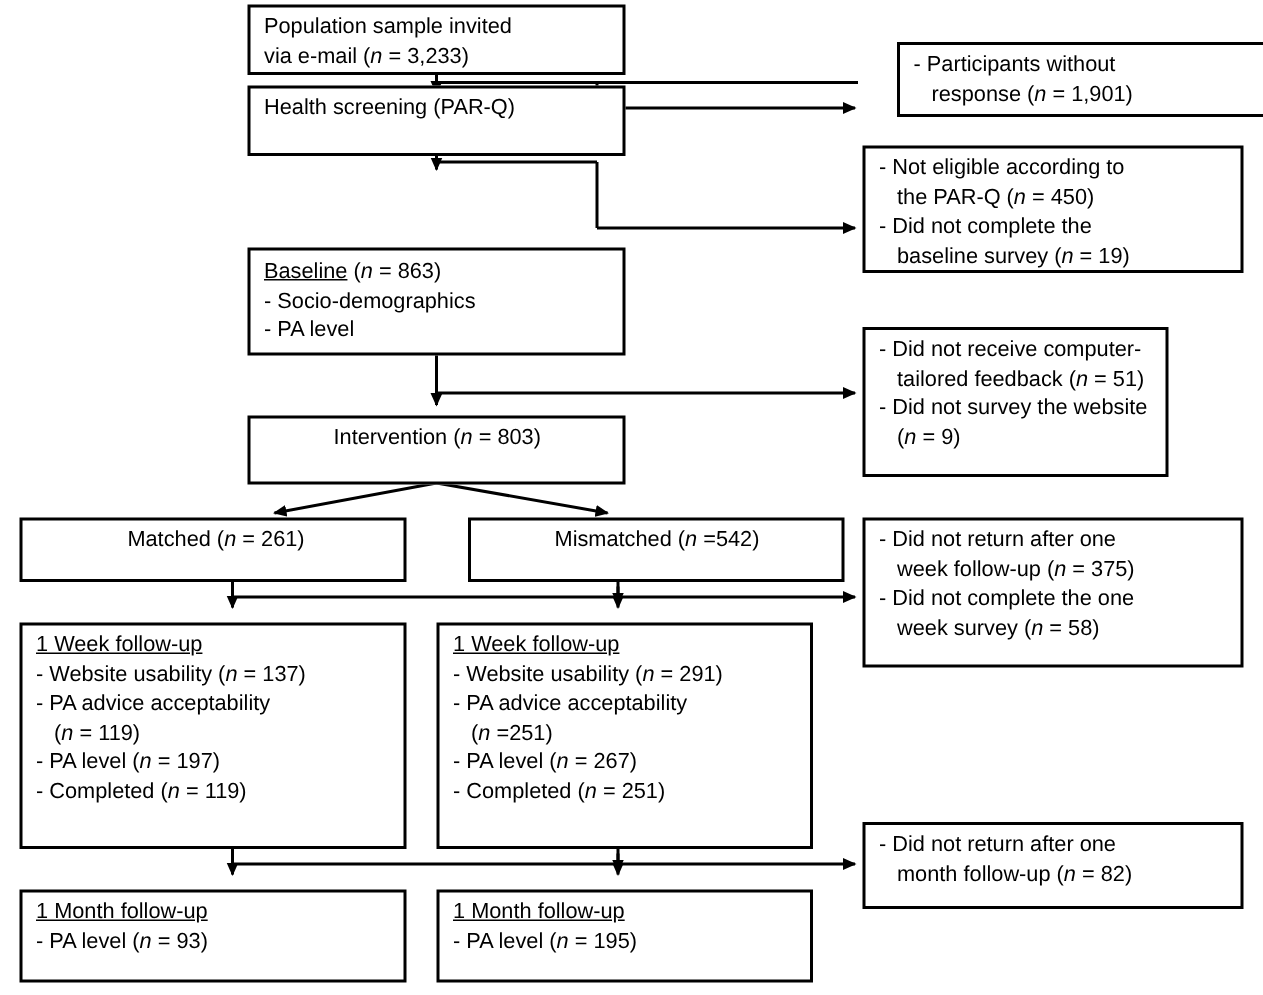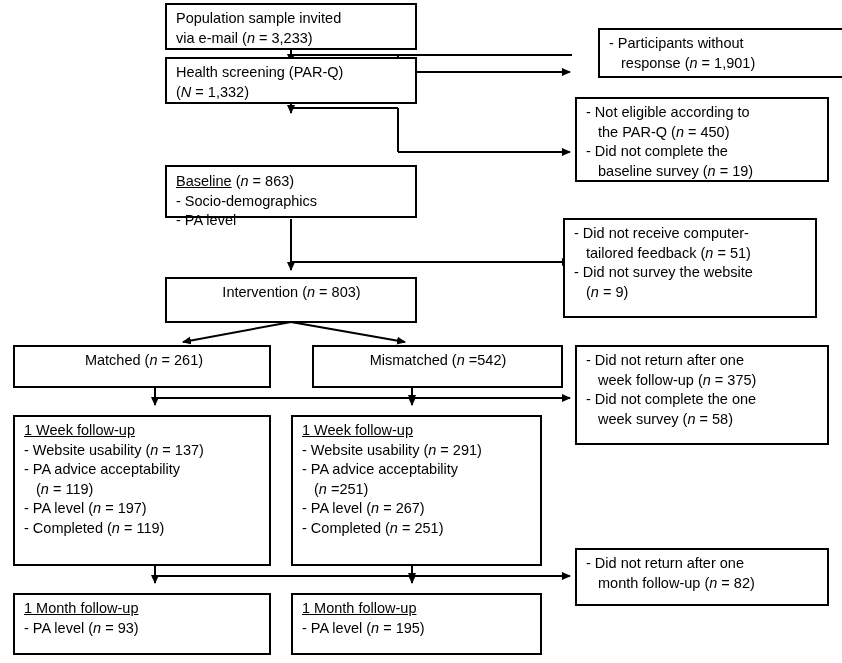--- a/index.html
+++ b/index.html
@@ -129,24 +129,23 @@
     </g>
   </svg>
 
   <div class="box vcenter" style="left:165px; top:3px; width:252px; height:47px;">
     <div class="ln">Population sample invited</div>
     <div class="ln"><span>via e-mail (</span><span class="it">n</span><span> = 3,233)</span></div>
   </div>
 
   <div class="box vcenter" style="left:165px; top:57px; width:252px; height:47px;">
     <div class="ln">Health screening (PAR-Q)</div>
-    <div class="ln"><span>(</span><span class="it">N</span><span> = 1,332)</span></div>
-  </div>
-
-  <div class="box" style="left:165px; top:165px; width:252px; height:53px; padding-top:5px;">
+  </div>
+
+  <div class="box" style="left:165px; top:165px; width:252px; height:72px; padding-top:5px;">
     <div class="ln"><span class="u">Baseline</span><span> (</span><span class="it">n</span><span> = 863)</span></div>
     <div class="ln hang">- Socio-demographics</div>
     <div class="ln hang">- PA level</div>
   </div>
 
   <div class="box center vcenter" style="left:165px; top:277px; width:252px; height:46px;">
     <div class="ln"><span>Intervention (</span><span class="it">n</span><span> = 803)</span></div>
   </div>
 
   <div class="box center vcenter" style="left:13px; top:345px; width:258px; height:43px;padding-left:12px;">
@@ -190,21 +189,21 @@
     <div class="ln cont"><span>response (</span><span class="it">n</span><span> = 1,901)</span></div>
   </div>
 
   <div class="box vcenter" style="left:575px; top:97px; width:254px; height:85px;">
     <div class="ln hang">- Not eligible according to</div>
     <div class="ln cont"><span>the PAR-Q (</span><span class="it">n</span><span> = 450)</span></div>
     <div class="ln hang">- Did not complete the</div>
     <div class="ln cont"><span>baseline survey (</span><span class="it">n</span><span> = 19)</span></div>
   </div>
 
-  <div class="box vcenter" style="left:563px; top:218px; width:254px; height:100px;">
+  <div class="box vcenter" style="left:575px; top:218px; width:204px; height:100px;">
     <div class="ln hang">- Did not receive computer-</div>
     <div class="ln cont"><span>tailored feedback (</span><span class="it">n</span><span> = 51)</span></div>
     <div class="ln hang">- Did not survey the website</div>
     <div class="ln cont"><span>(</span><span class="it">n</span><span> = 9)</span></div>
   </div>
 
   <div class="box vcenter" style="left:575px; top:345px; width:254px; height:100px;">
     <div class="ln hang">- Did not return after one</div>
     <div class="ln cont"><span>week follow-up (</span><span class="it">n</span><span> = 375)</span></div>
     <div class="ln hang">- Did not complete the one</div>

